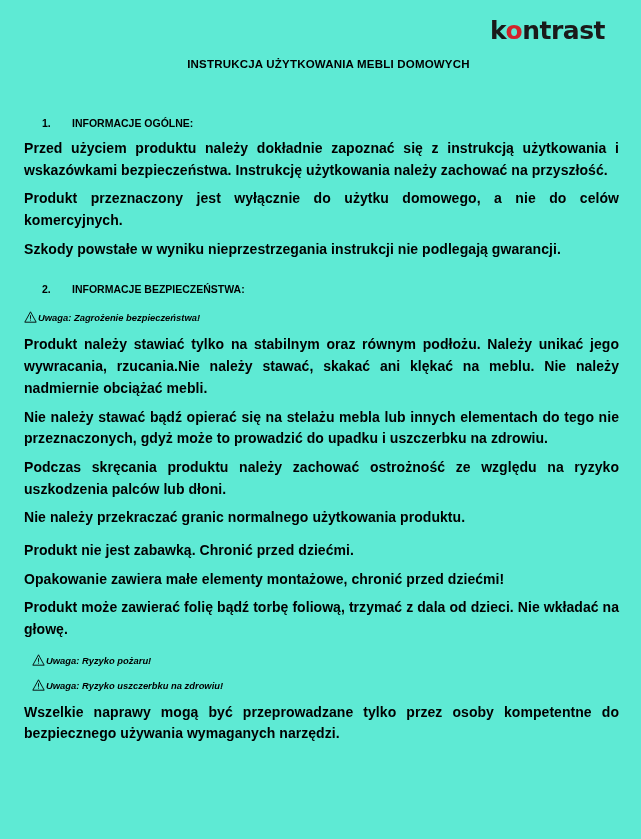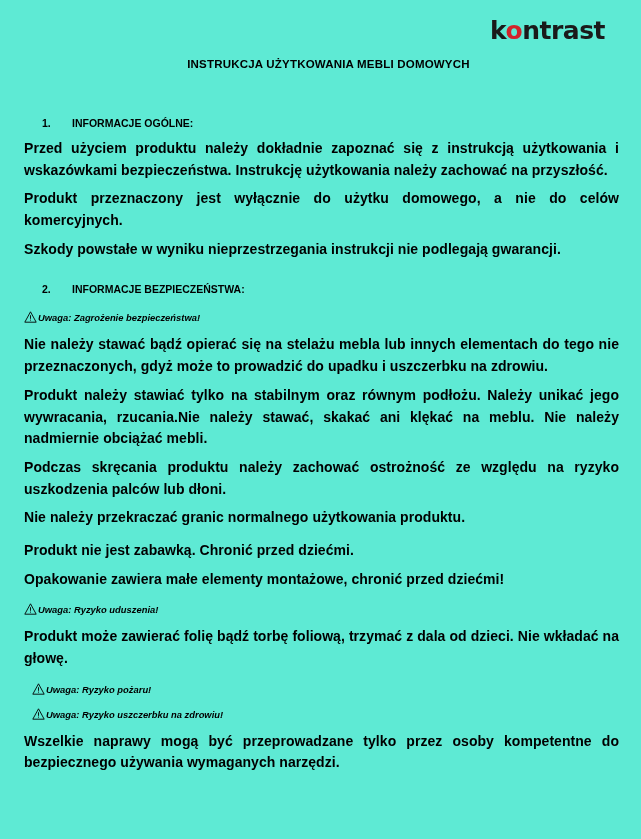--- a/index.html
+++ b/index.html
@@ -131,40 +131,30 @@
     <div class="warn">
       <span class="warn-tri">
         <svg width="13" height="12" viewBox="0 0 13 12">
             <polygon points="6.5,0.8 12.2,11.2 0.8,11.2" fill="none" stroke="#000" stroke-width="0.9"></polygon>
             <rect x="6.05" y="4.2" width="0.9" height="3.6" fill="#000"></rect>
             <rect x="6.05" y="8.6" width="0.9" height="1" fill="#000"></rect>
           </svg>
       </span>
       <span>Uwaga: Zagrożenie bezpieczeństwa!</span>
     </div>
+    <p class="body just">Produkt należy stawiać tylko na stabilnym oraz równym podłożu. Należy unikać jego wywracania, rzucania.Nie należy stawać, skakać ani klękać na meblu. Nie należy nadmiernie obciążać mebli.</p>
     <p class="body just">Nie należy stawać bądź opierać się na stelażu mebla lub innych elementach do tego nie przeznaczonych, gdyż może to prowadzić do upadku i uszczerbku na zdrowiu.</p>
-    <p class="body just">Produkt należy stawiać tylko na stabilnym oraz równym podłożu. Należy unikać jego wywracania, rzucania.Nie należy stawać, skakać ani klękać na meblu. Nie należy nadmiernie obciążać mebli.</p>
     <p class="body just">Podczas skręcania produktu należy zachować ostrożność ze względu na ryzyko uszkodzenia palców lub dłoni.</p>
 
     <p class="body">Nie należy przekraczać granic normalnego użytkowania produktu.</p>
     <div class="spacer-lg"></div>
     <p class="body">Produkt nie jest zabawką. Chronić przed dziećmi.</p>
 
     <p class="body">Opakowanie zawiera małe elementy montażowe, chronić przed dziećmi!</p>
 
-    <div class="warn">
-      <span class="warn-tri">
-        <svg width="13" height="12" viewBox="0 0 13 12">
-            <polygon points="6.5,0.8 12.2,11.2 0.8,11.2" fill="none" stroke="#000" stroke-width="0.9"></polygon>
-            <rect x="6.05" y="4.2" width="0.9" height="3.6" fill="#000"></rect>
-            <rect x="6.05" y="8.6" width="0.9" height="1" fill="#000"></rect>
-          </svg>
-      </span>
-      <span>Uwaga: Ryzyko uduszenia!</span>
-    </div>
     <p class="body">Produkt może zawierać folię bądź torbę foliową, trzymać z dala od dzieci. Nie wkładać na głowę.</p>
 
     <div class="warn indent">
       <span class="warn-tri">
         <svg width="13" height="12" viewBox="0 0 13 12">
             <polygon points="6.5,0.8 12.2,11.2 0.8,11.2" fill="none" stroke="#000" stroke-width="0.9"></polygon>
             <rect x="6.05" y="4.2" width="0.9" height="3.6" fill="#000"></rect>
             <rect x="6.05" y="8.6" width="0.9" height="1" fill="#000"></rect>
           </svg>
       </span>

